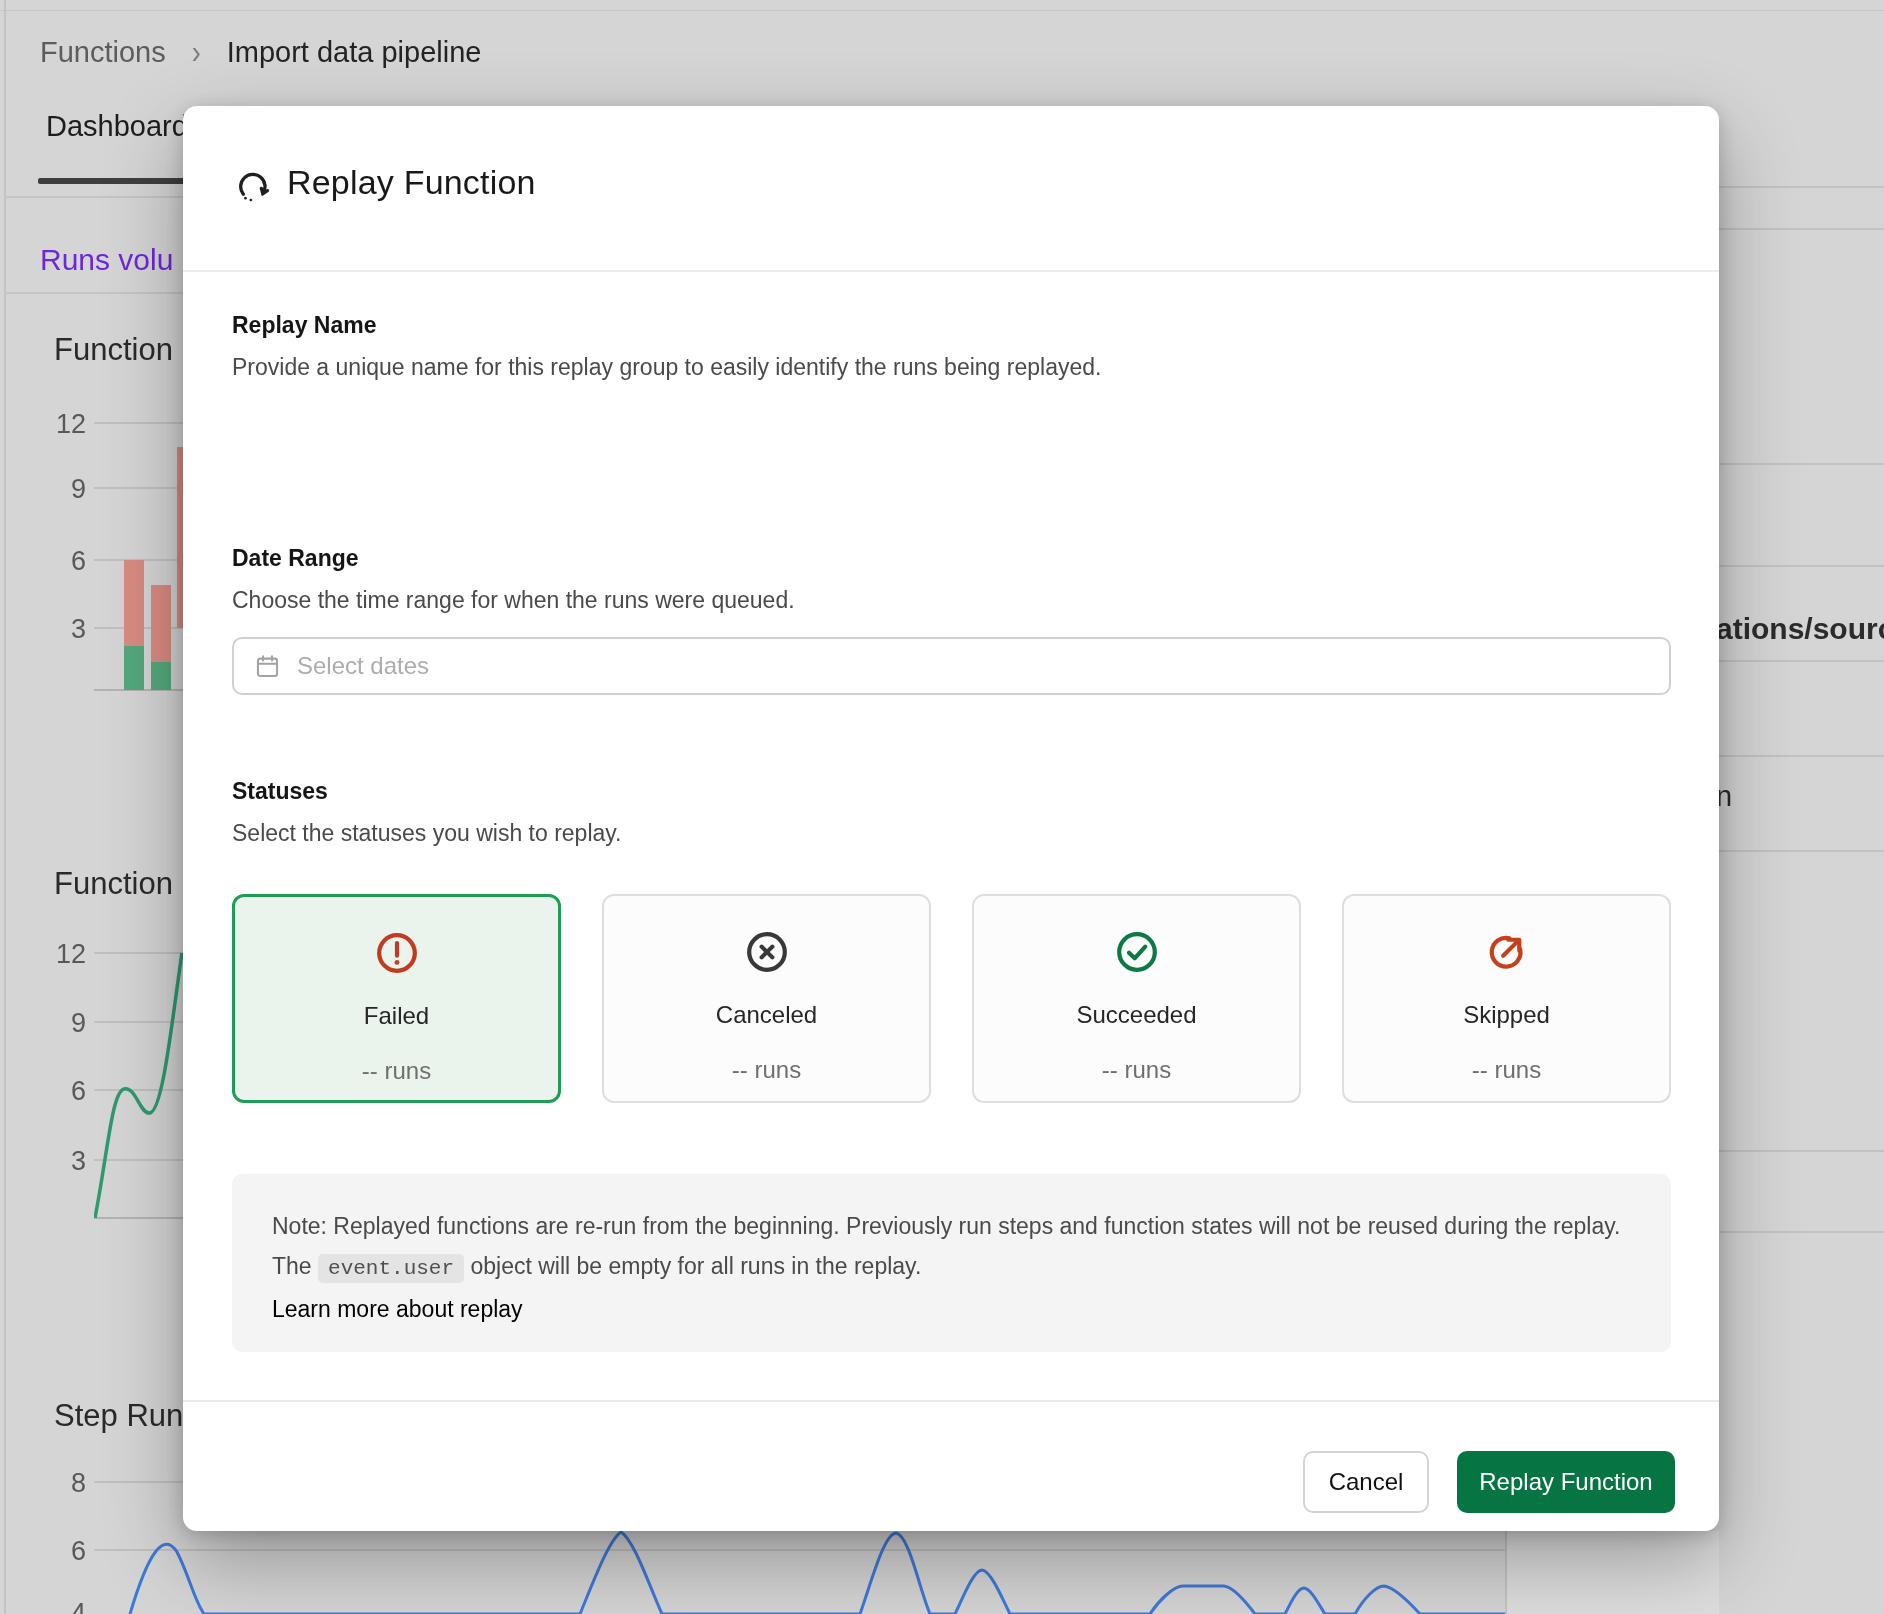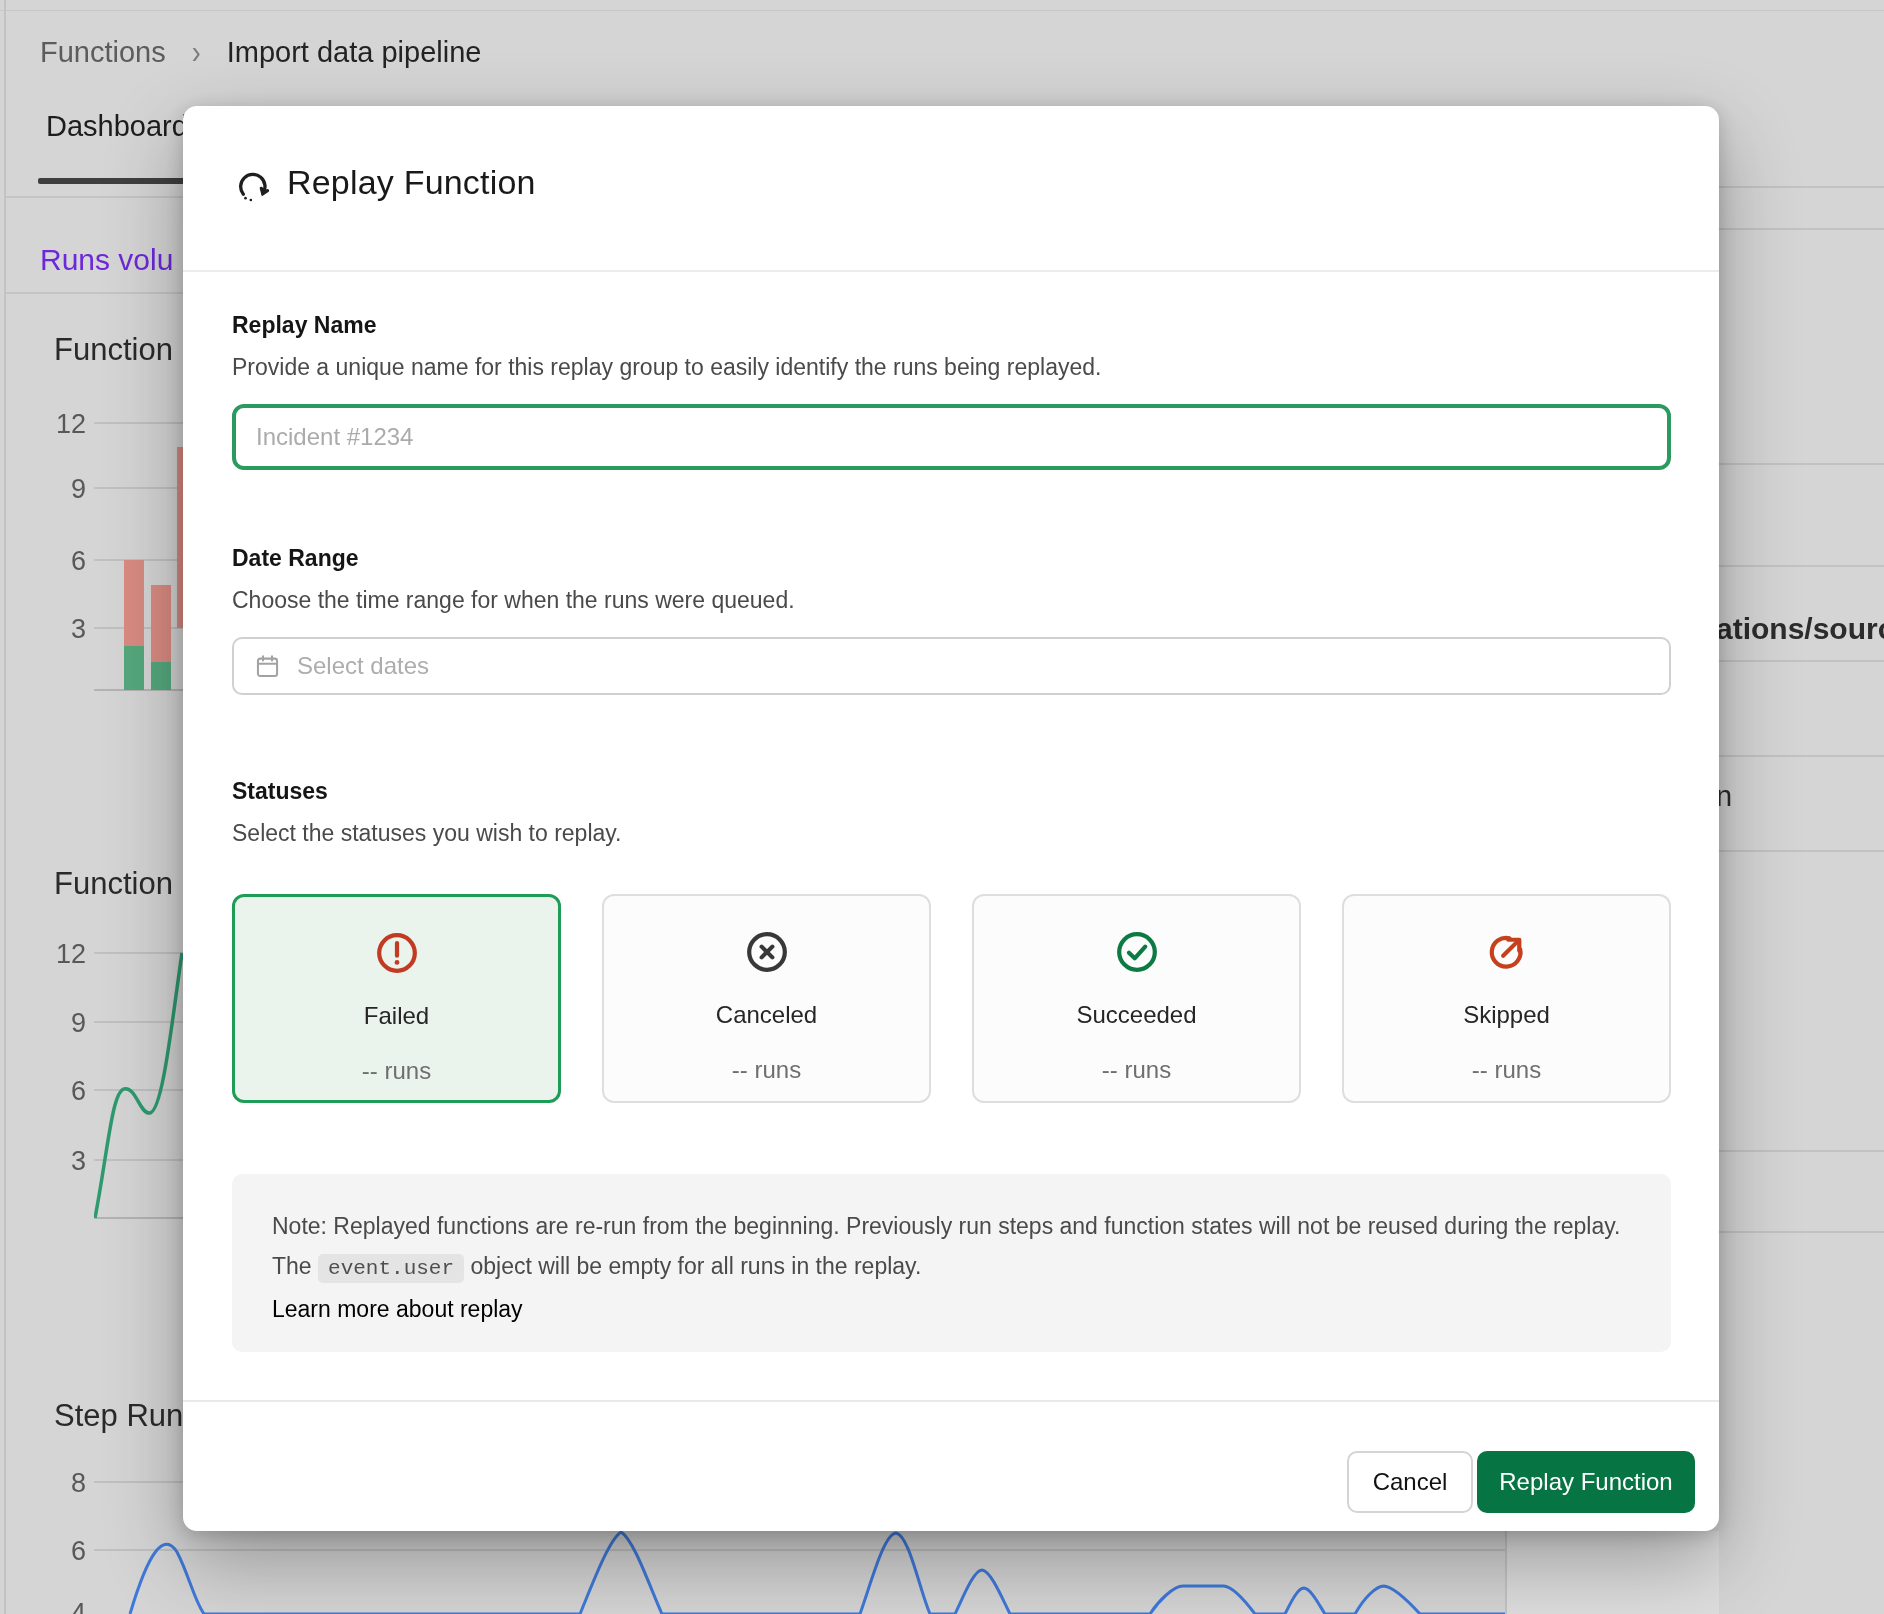--- a/index.html
+++ b/index.html
@@ -77,21 +77,21 @@
     background:#f4f4f4;border-radius:10px;padding:32px 40px;font-size:23px;color:#4a4a4a;line-height:40px;
   }
   .note-code{
     font-family:"Liberation Mono",monospace;font-size:21px;background:#e4e4e4;color:#4f4f4f;
     padding:3px 10px;border-radius:5px;
   }
   .note-link{color:#000000;text-decoration:none;cursor:pointer;margin-top:36px;}
 
   .footer-divider{position:absolute;left:0;top:1294px;width:100%;height:2px;background:#e9e9e9;}
   .footer{position:absolute;left:0;top:1294px;width:100%;height:164px;box-sizing:border-box;
-    display:flex;align-items:center;justify-content:flex-end;gap:4px;padding-right:44px;margin-left:20px;}
+    display:flex;align-items:center;justify-content:flex-end;gap:28px;padding-right:44px;}
   .btn{height:62px;box-sizing:border-box;border-radius:10px;font-size:24px;display:flex;align-items:center;justify-content:center;cursor:pointer;font-family:"Liberation Sans",sans-serif;}
   .btn-cancel{width:126px;background:#fff;border:2px solid #d4d4d4;color:#111;}
   .btn-submit{width:218px;background:#077444;border:none;color:#fff;font-weight:500;}
 </style>
 </head>
 <body>
 
 <div class="abs bg-hairline-top"></div>
 <div class="abs bg-vline-left"></div>
 
@@ -180,21 +180,20 @@
         <circle cx="7.5" cy="19.3" r="0.8" fill="#1f1f1f" stroke="none"></circle>
         <circle cx="10.7" cy="20.4" r="0.8" fill="#1f1f1f" stroke="none"></circle>
       </svg>
     </span>
     <span class="modal-title">Replay Function</span>
   </div>
   <div class="header-divider"></div>
 
   <div class="field-label" style="top:204px;">Replay Name</div>
   <div class="field-desc" style="top:246px;">Provide a unique name for this replay group to easily identify the runs being replayed.</div>
-  <input class="name-input" type="text" placeholder="Incident #1234" style="">
 
   <div class="field-label" style="top:437px;">Date Range</div>
   <div class="field-desc" style="top:479px;">Choose the time range for when the runs were queued.</div>
   <div class="date-input-wrap">
     <span class="calendar-icon">
       <svg width="27" height="27" viewBox="0 0 24 24" fill="none" stroke="#a2a2a2" stroke-width="1.8" stroke-linecap="round">
         <rect x="3.5" y="5" width="17" height="15.5" rx="2"></rect>
         <line x1="3.5" y1="9.6" x2="20.5" y2="9.6"></line>
         <line x1="8" y1="3" x2="8" y2="6.6"></line>
         <line x1="16" y1="3" x2="16" y2="6.6"></line>

